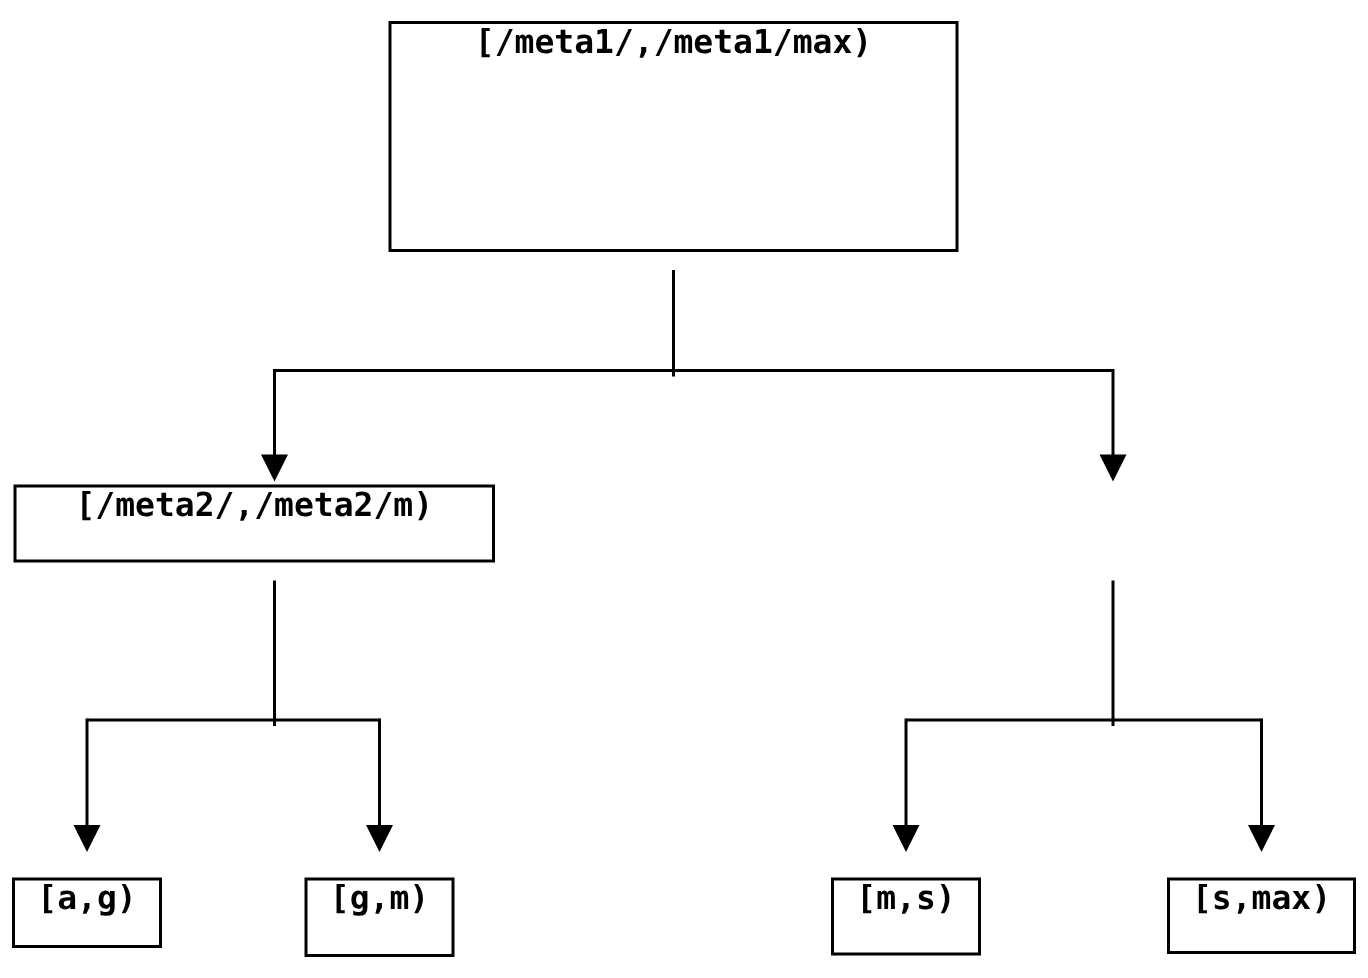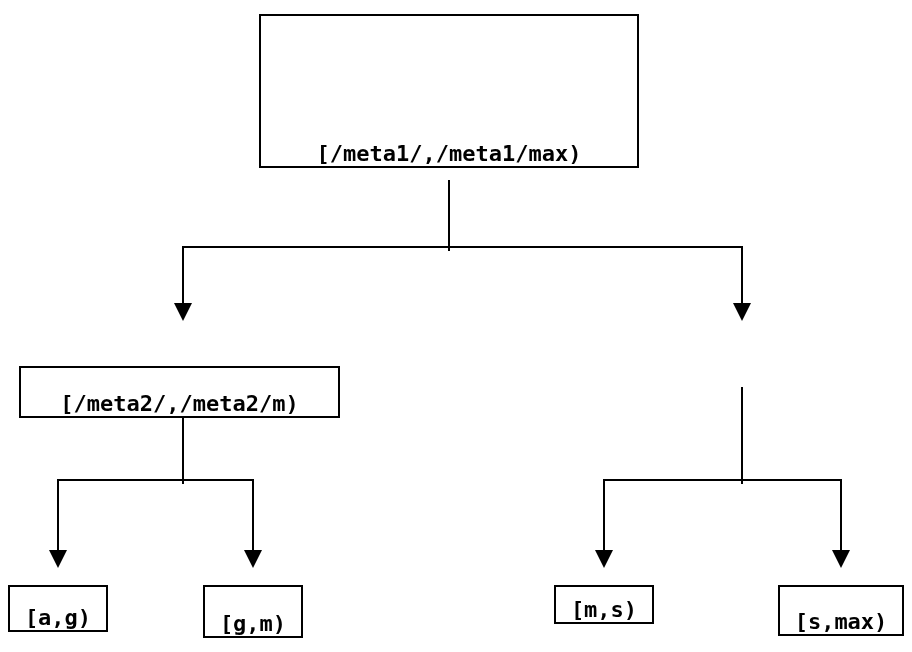--- a/index.html
+++ b/index.html
@@ -30,36 +30,36 @@
   .edges polygon {
     fill: currentColor;
     stroke: none;
   }
   .node {
     position: absolute;
     box-sizing: border-box;
     border: 2px solid var(--line, #000000);
     background: var(--bg, #ffffff);
     display: flex;
-    align-items: flex-end;
+    align-items: flex-start;
     justify-content: center;
   }
   .node .label {
     font-size: 22px;
     font-weight: bold;
     color: var(--text, #000000);
     white-space: nowrap;
     letter-spacing: 0;
   }
   .node-root  { left: 259px; top: 14px;  width: 380px; height: 154px; }
-  .node-l2a   { left: 19px;  top: 323px; width: 321px; height: 52px; margin-top: 43px; }
+  .node-l2a   { left: 9px;  top: 323px; width: 321px; height: 52px; }
   .node-l2b   { left: 582px; top: 323px; width: 320px; height: 52px; }
   .node-leaf1 { left: 8px;   top: 585px; width: 100px; height: 47px; }
   .node-leaf2 { left: 203px; top: 585px; width: 100px; height: 53px; }
-  .node-leaf3 { left: 554px; top: 585px; width: 100px; height: 39px; }
+  .node-leaf3 { left: 554px; top: 585px; width: 100px; height: 52px; }
   .node-leaf4 { left: 778px; top: 585px; width: 126px; height: 51px; }
 </style>
 </head>
 <body>
 
 <div class="canvas" style="--line: #000000; --text: #000000; --bg: #ffffff;">
 
   <svg class="edges" viewBox="0 0 912 652" xmlns="http://www.w3.org/2000/svg">
 
     <g>

